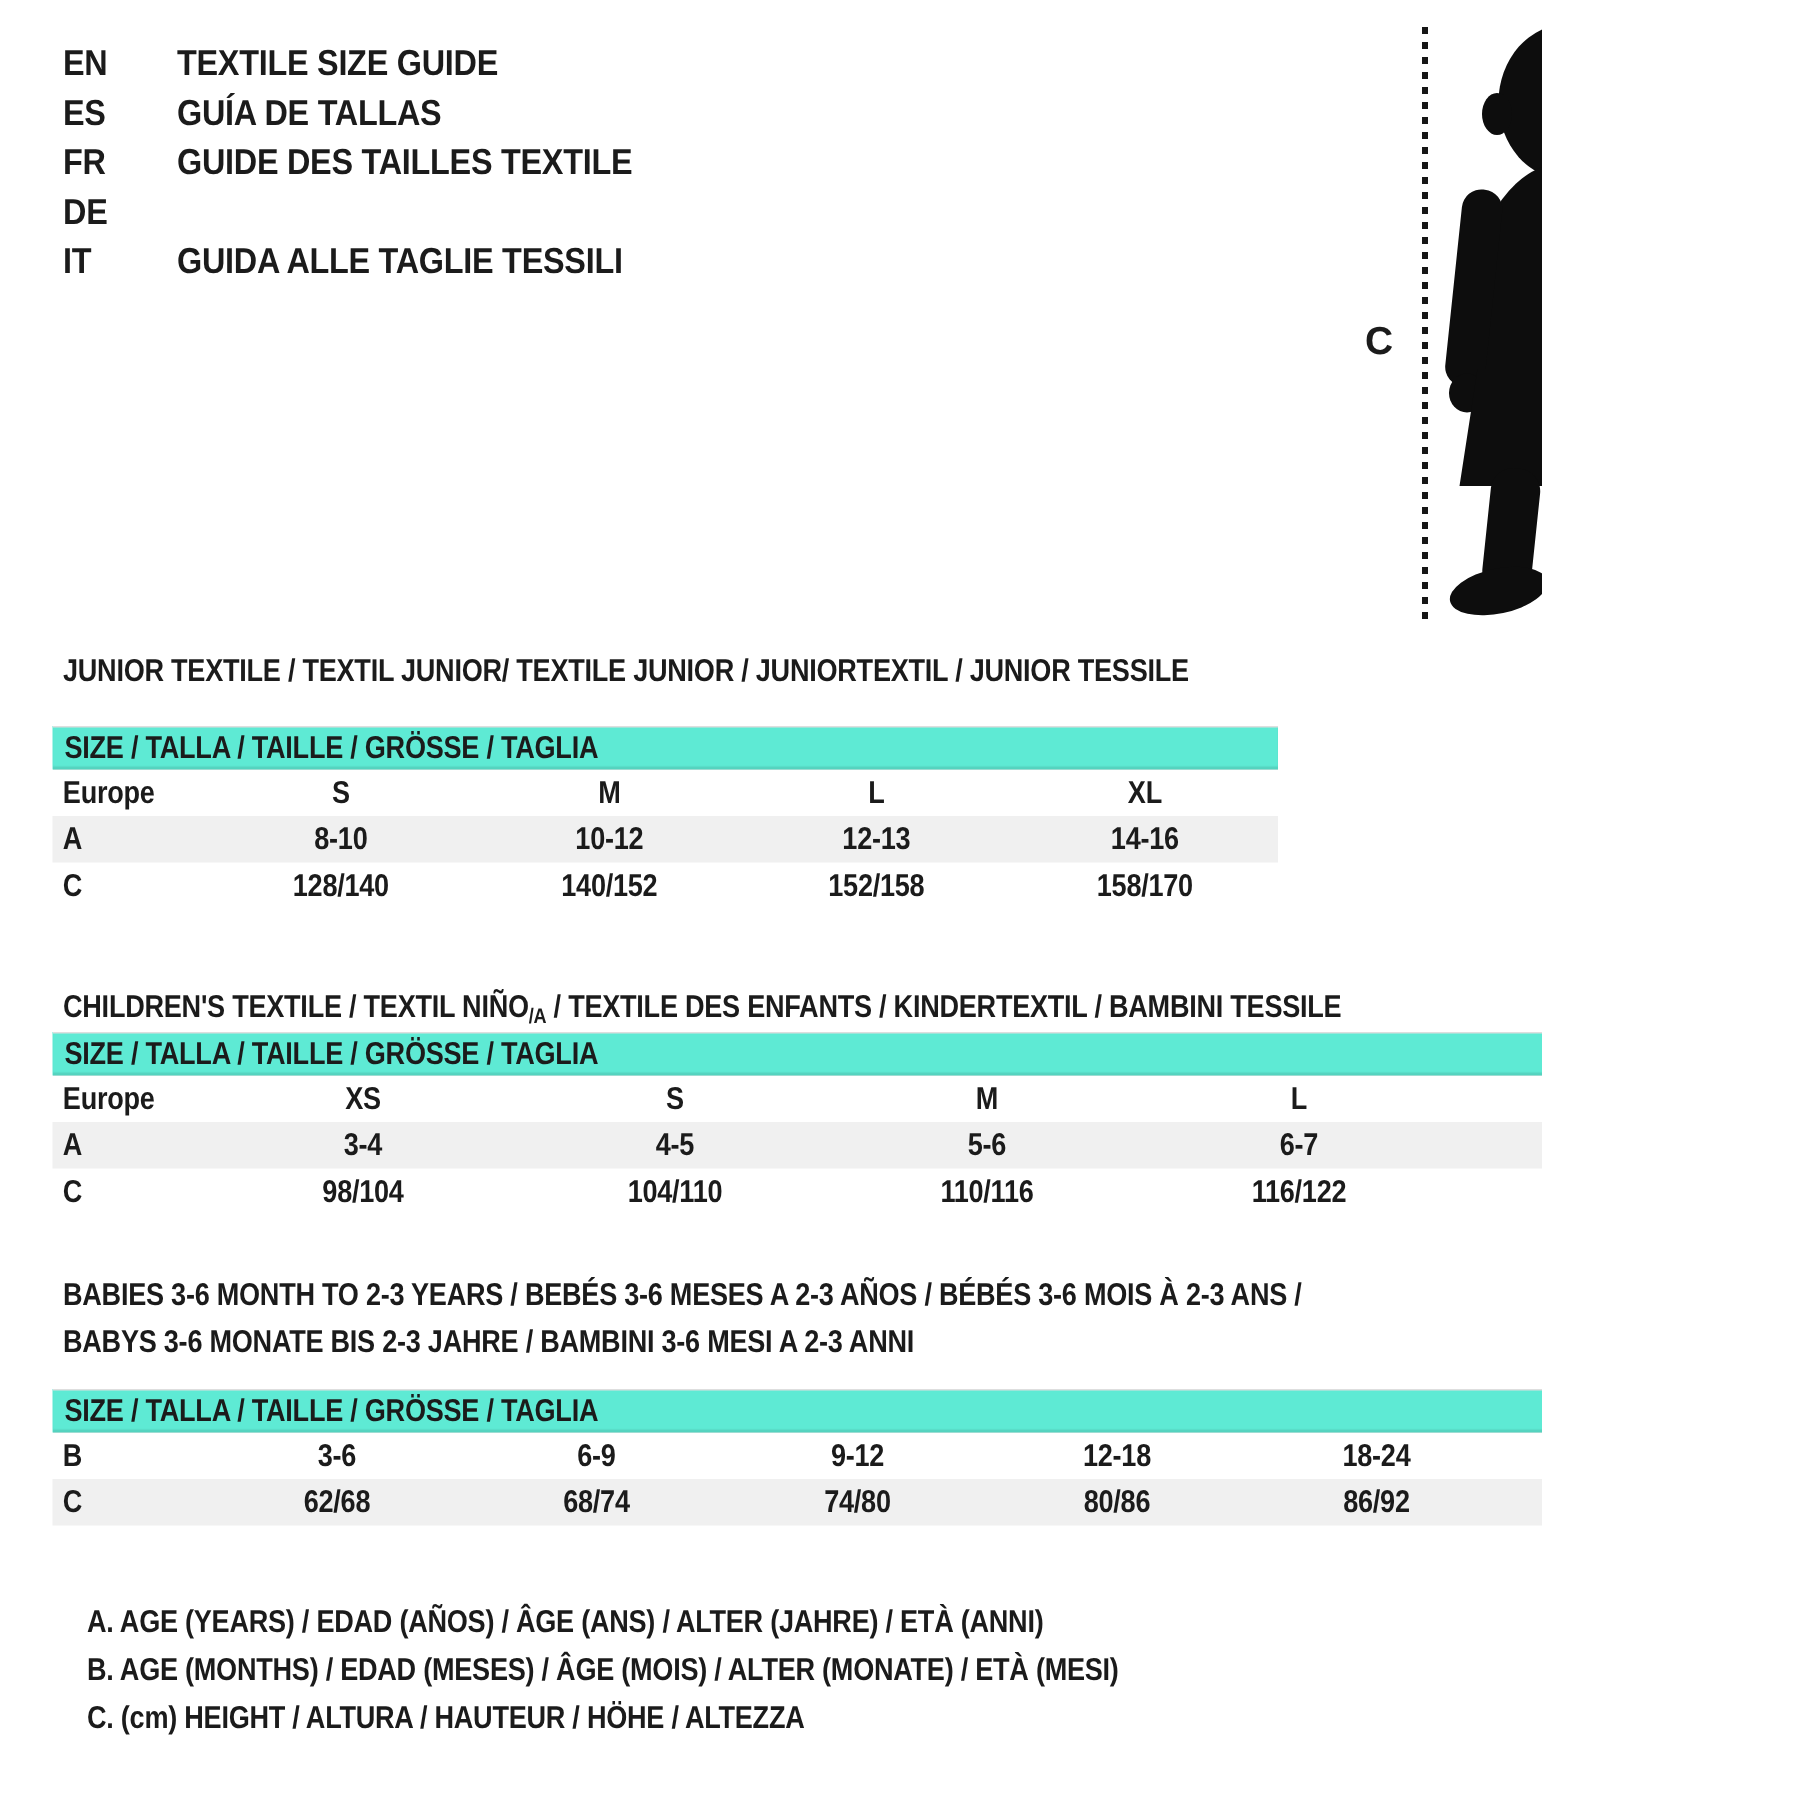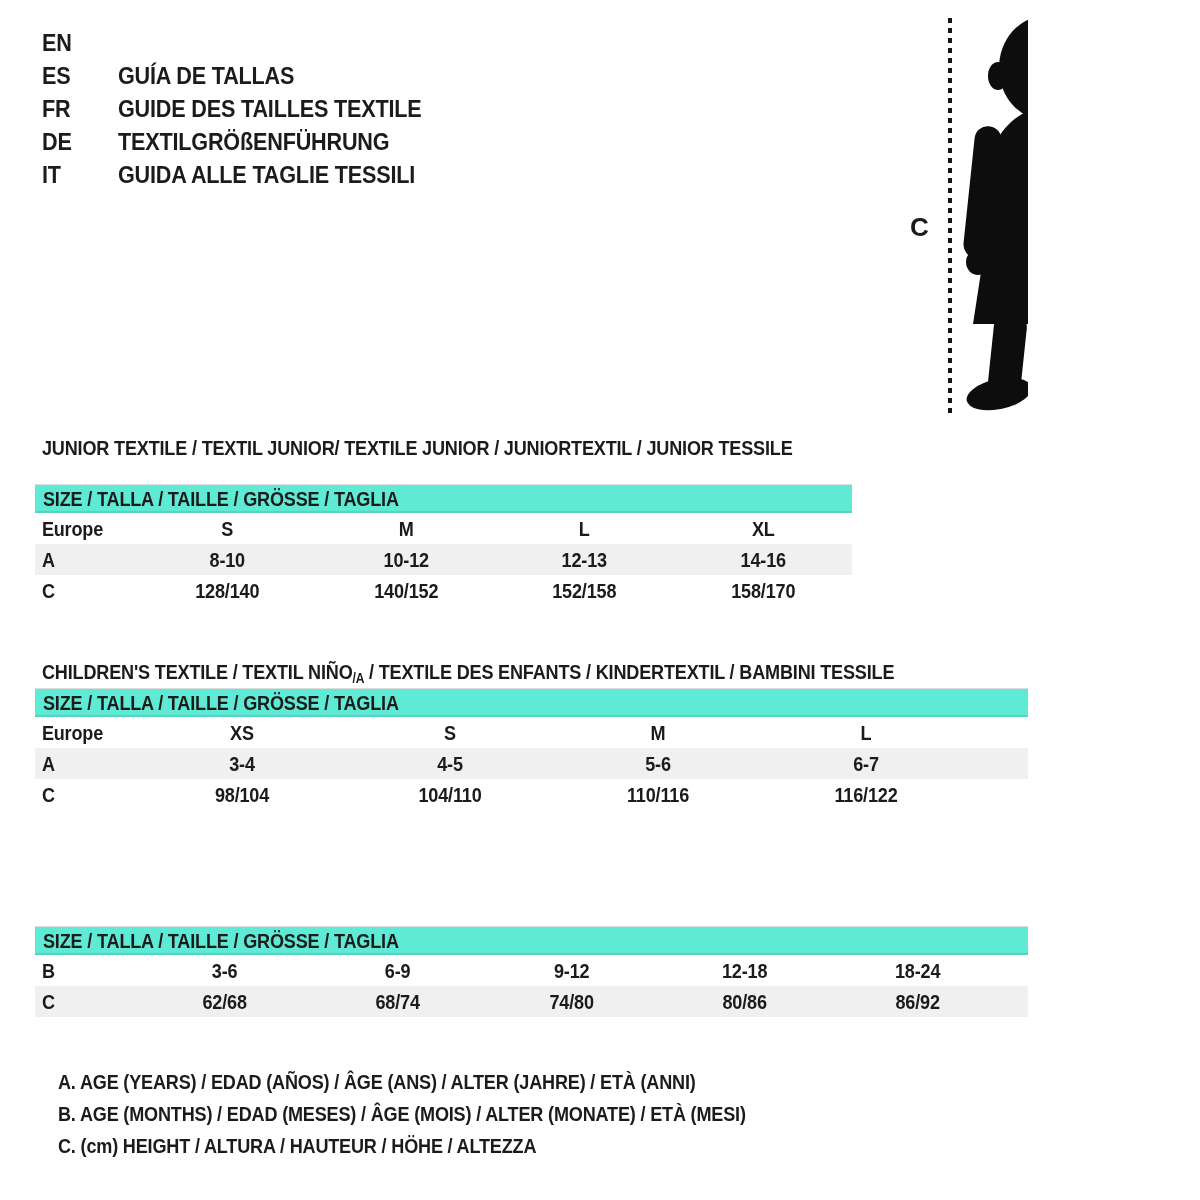--- a/index.html
+++ b/index.html
@@ -34,32 +34,32 @@
   .legend{position:absolute;left:42px;top:1066px;font-size:21px;line-height:32px;margin-left:16px;}
 </style>
 </head>
 <body>
 
 <div class="canvas">
 
   <div class="langs">
     <div class="lang-row">
       <span class="lang-code"><span class="cond">EN</span></span>
+      <span class="lang-label"><span class="cond">TEXTILE SIZE GUIDE</span></span>
     </div>
     <div class="lang-row">
       <span class="lang-code"><span class="cond">ES</span></span>
       <span class="lang-label"><span class="cond">GUÍA DE TALLAS</span></span>
     </div>
     <div class="lang-row">
       <span class="lang-code"><span class="cond">FR</span></span>
       <span class="lang-label"><span class="cond">GUIDE DES TAILLES TEXTILE</span></span>
     </div>
     <div class="lang-row">
       <span class="lang-code"><span class="cond">DE</span></span>
-      <span class="lang-label"><span class="cond">TEXTILGRÖßENFÜHRUNG</span></span>
     </div>
     <div class="lang-row">
       <span class="lang-code"><span class="cond">IT</span></span>
       <span class="lang-label"><span class="cond">GUIDA ALLE TAGLIE TESSILI</span></span>
     </div>
   </div>
 
   <div class="dotline"></div>
   <div class="c-label">C</div>
   <svg class="baby" width="182" height="400" viewBox="0 0 180 400" aria-hidden="true">
@@ -137,20 +137,24 @@
     <div class="tbl-row">
       <span class="cell lab">C</span>
       <span class="cell">98/104</span>
       <span class="cell">104/110</span>
       <span class="cell">110/116</span>
       <span class="cell">116/122</span>
       <span class="cell">122/128</span>
     </div>
   </div>
 
+  <div class="sec-title" style="top:848px;">
+    <span class="cond" style="display:block;">BABIES 3-6 MONTH TO 2-3 YEARS / BEBÉS 3-6 MESES A 2-3 AÑOS / BÉBÉS 3-6 MOIS À 2-3 ANS /</span>
+    <span class="cond" style="display:block;">BABYS 3-6 MONATE BIS 2-3 JAHRE / BAMBINI 3-6 MESI A 2-3 ANNI</span>
+  </div>
   <div class="tbl" style="top:926px;width:1143px;">
     <div class="tbl-head">
       <span class="cond">SIZE / TALLA / TAILLE / GRÖSSE / TAGLIA</span>
     </div>
     <div class="tbl-row">
       <span class="cell lab">B</span>
       <span class="cell">3-6</span>
       <span class="cell">6-9</span>
       <span class="cell">9-12</span>
       <span class="cell">12-18</span>

